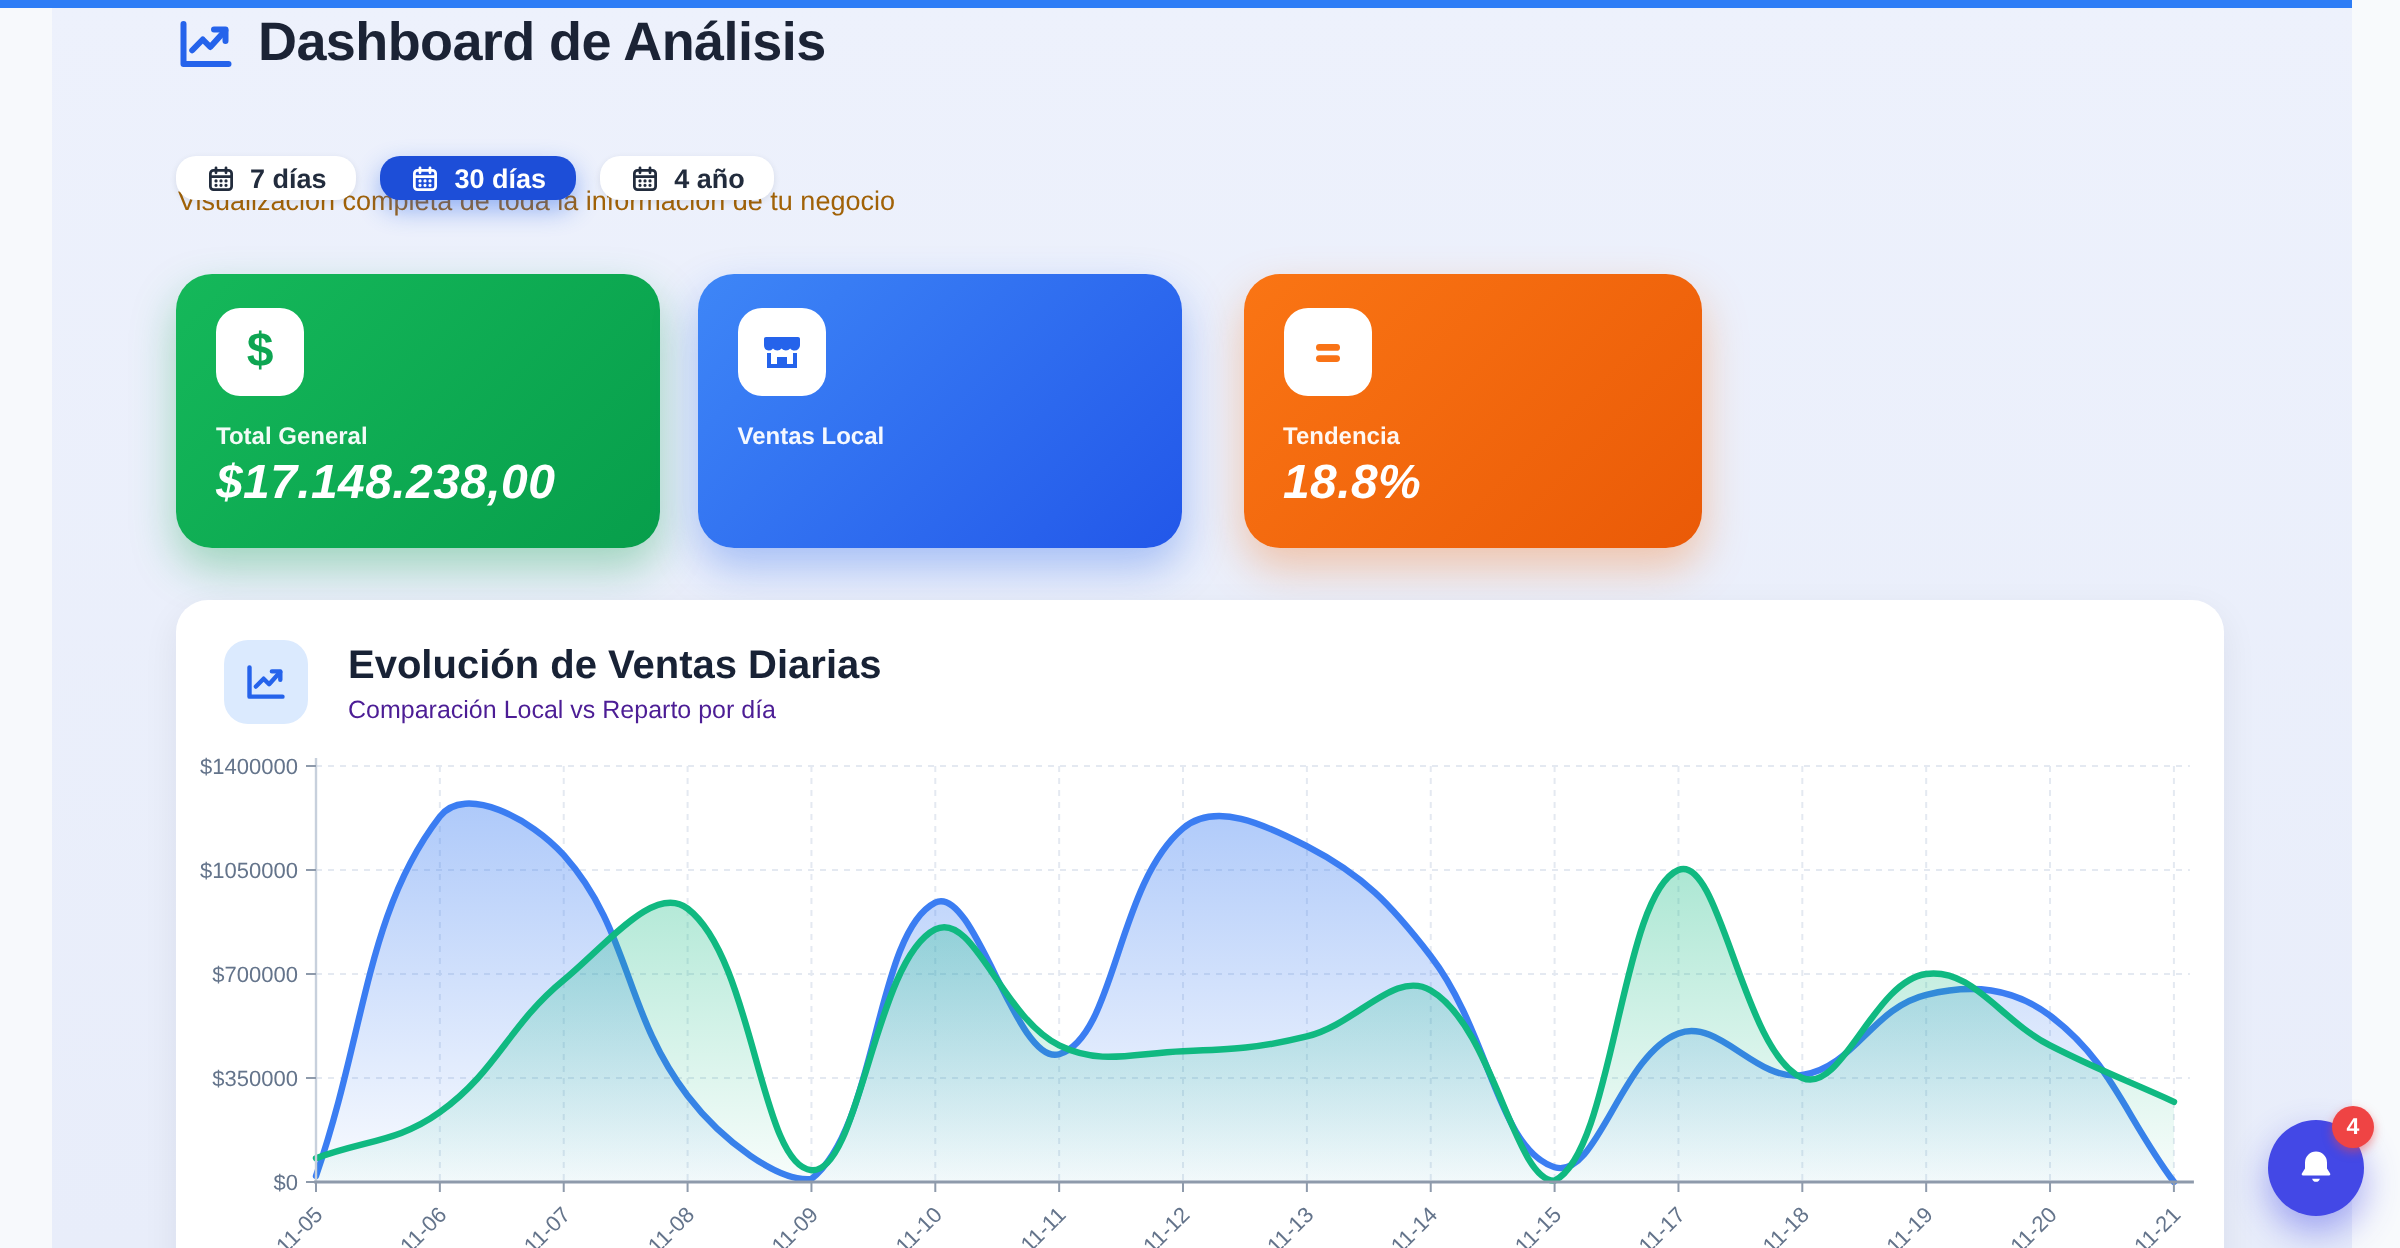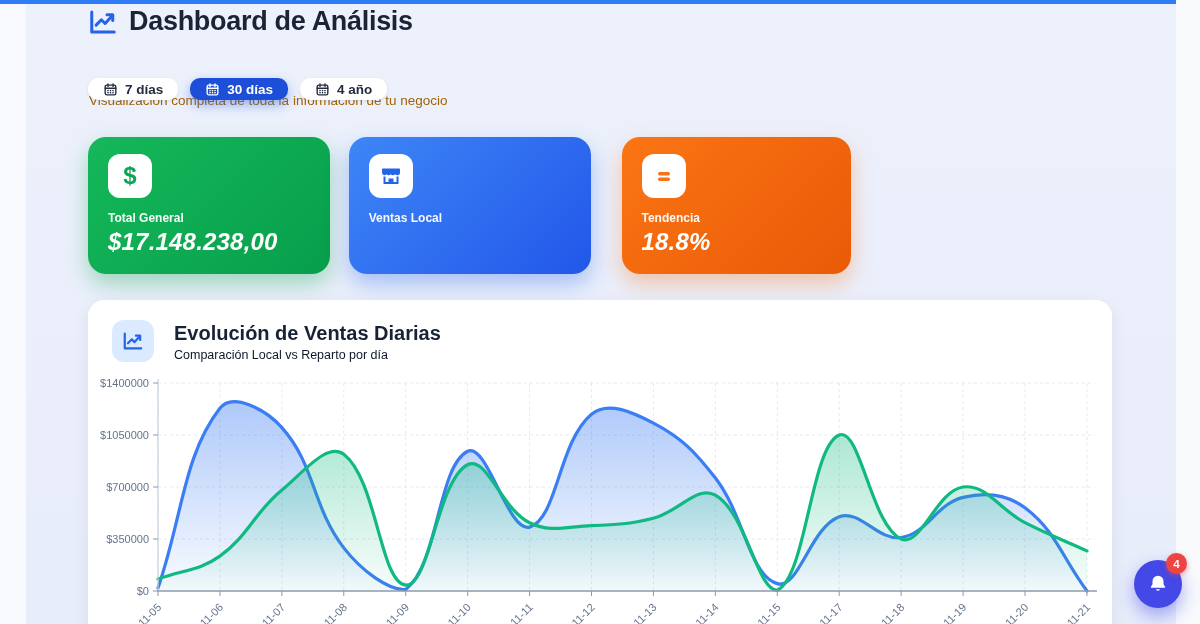--- a/index.html
+++ b/index.html
@@ -34,21 +34,21 @@
   .card .c-label{margin-top:13px;font-size:12px;font-weight:700;color:rgba(255,255,255,.95);}
   .card .c-value{margin-top:3px;font-size:24px;font-weight:800;letter-spacing:.2px;font-style:italic;}
 
   
   .chart-card{position:absolute;left:88px;top:300px;width:1024px;height:345px;background:#ffffff;border-radius:16px;
     box-shadow:0 6px 18px rgba(15,23,42,.07);z-index:5;}
   .chart-head{position:absolute;left:24px;top:20px;display:flex;align-items:flex-end;gap:20px;}
   .chart-head .mini-box{width:42px;height:42px;border-radius:12px;background:#dbeafe;display:flex;align-items:center;justify-content:center;color:#2563eb;}
   .chart-head .mini-box svg{width:22px;height:22px;}
   .chart-head h2{margin:0;font-size:20px;font-weight:800;color:#182235;}
-  .chart-head .ch-sub{margin-top:3px;font-size:12.5px;color:#0f172a;}
+  .chart-head .ch-sub{margin-top:3px;font-size:12.5px;color:#4c1d95;}
   #chart-svg{position:absolute;left:0;top:74px;}
   .ylab,.xlab{font-family:"Liberation Sans","DejaVu Sans",sans-serif;font-size:11px;fill:#64748b;}
 
   
   .fab{position:absolute;left:1134px;top:560px;width:48px;height:48px;border-radius:50%;background:#4348e6;border:none;cursor:pointer;
     box-shadow:0 8px 18px rgba(67,72,230,.45);display:flex;align-items:center;justify-content:center;z-index:50;}
   .fab svg{width:22px;height:22px;}
   .fab .badge{position:absolute;right:-5px;top:-7px;min-width:21px;height:21px;border-radius:11px;background:#ef4444;color:#fff;
     font-size:11.5px;font-weight:700;display:flex;align-items:center;justify-content:center;box-shadow:0 2px 5px rgba(239,68,68,.5);}
 </style>

